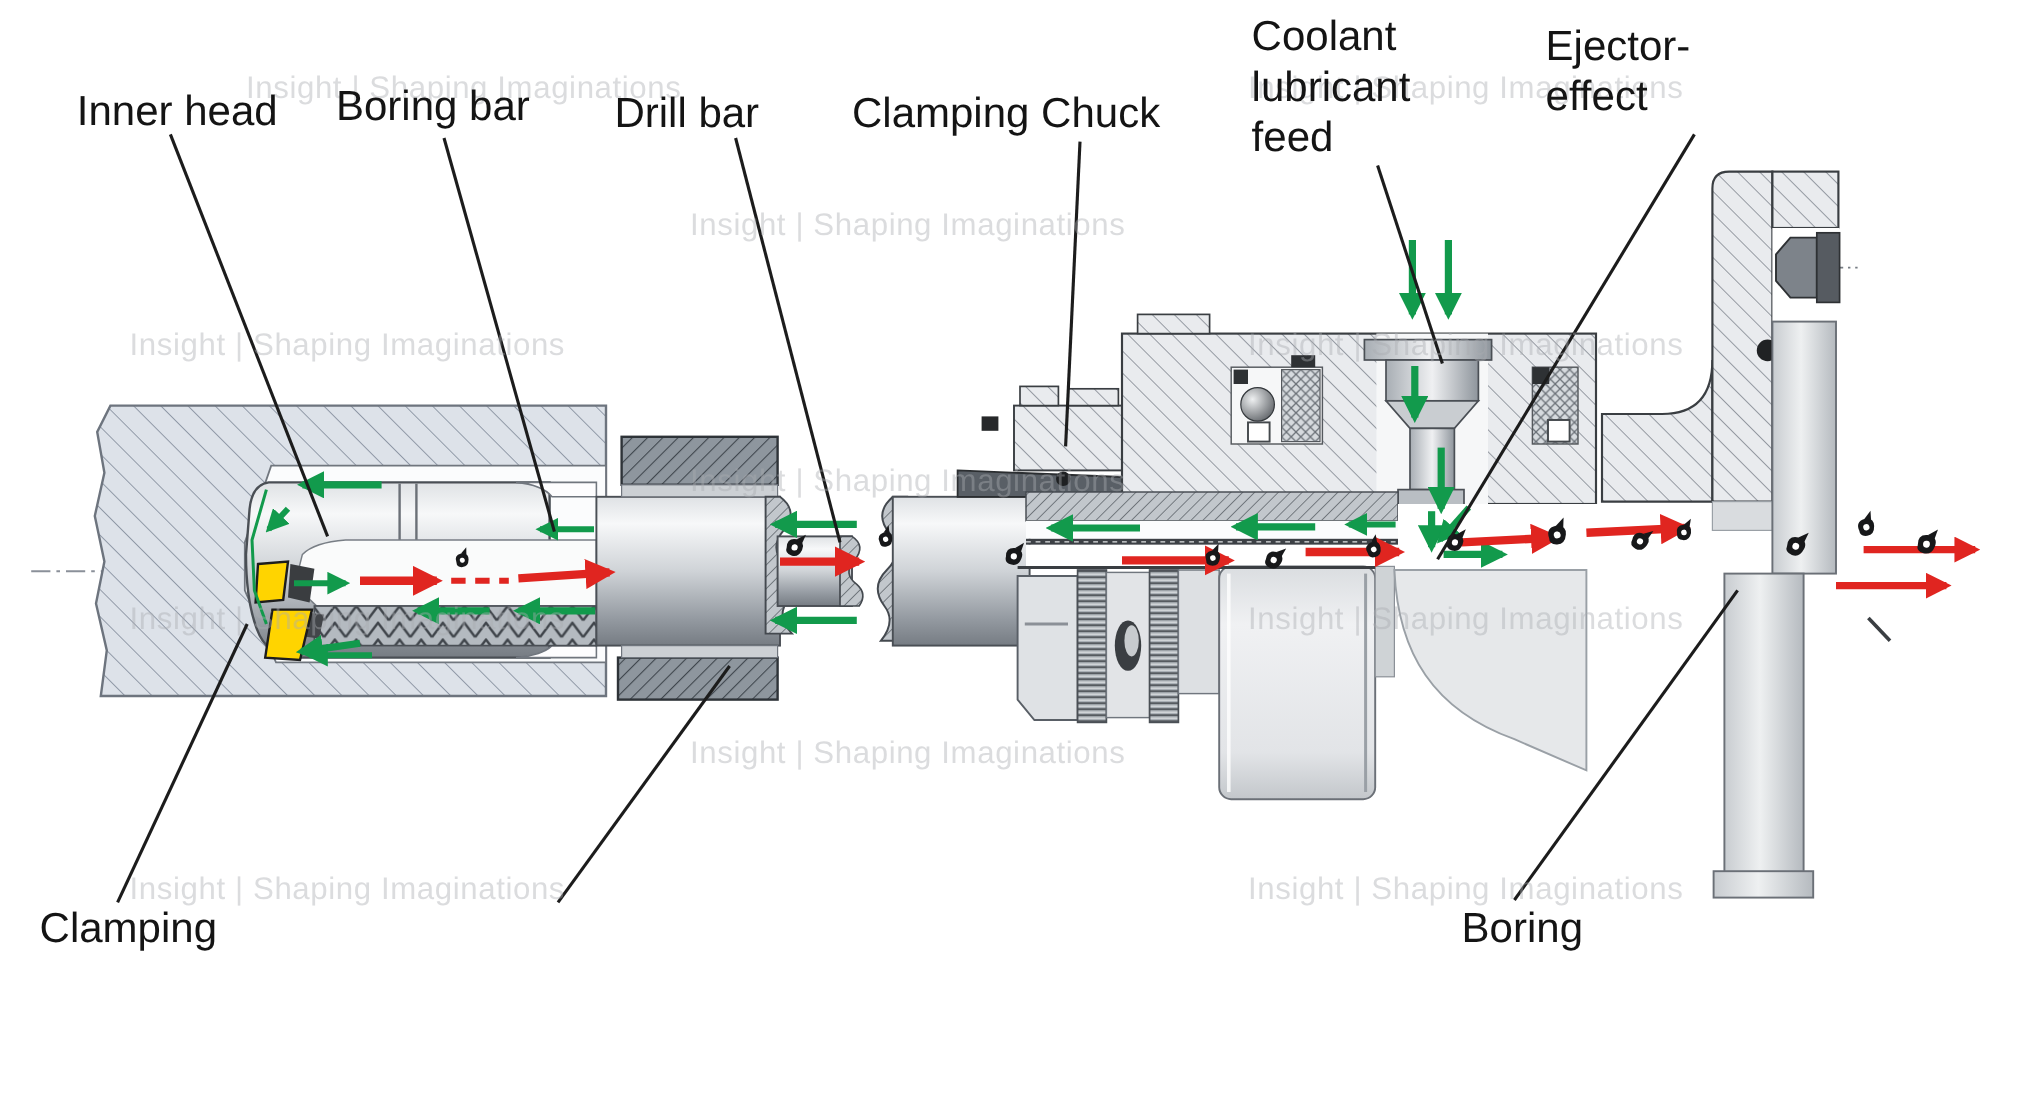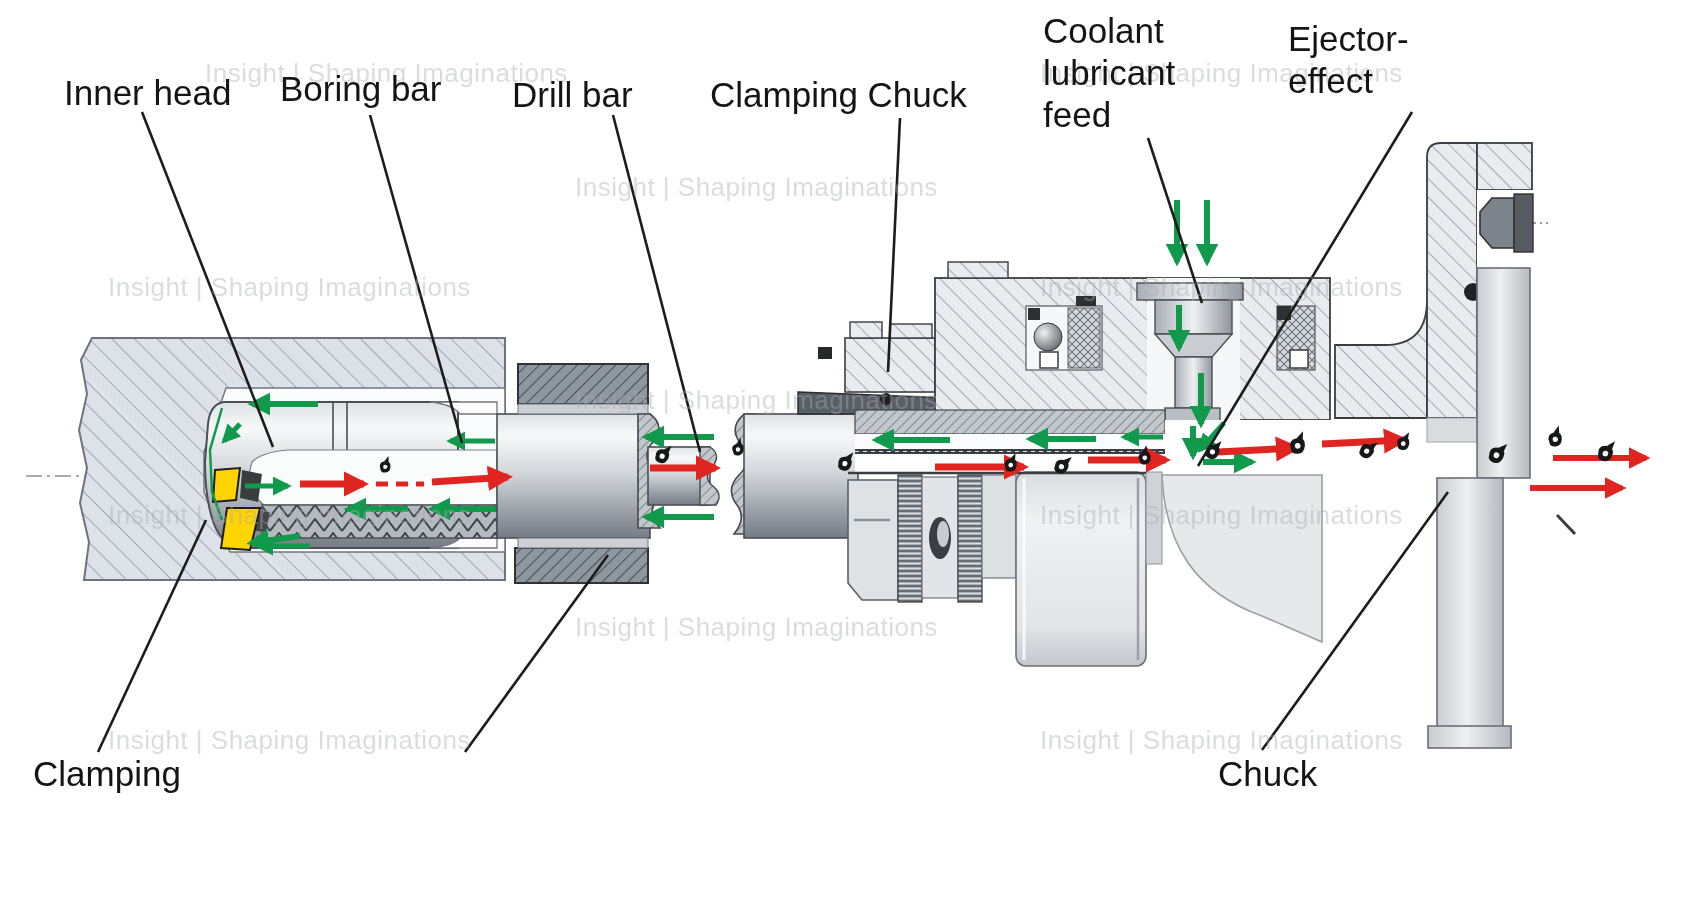--- a/index.html
+++ b/index.html
@@ -295,16 +295,16 @@
     <div class="lbl" style="left:64px;top:72px">Inner head</div>
     <div class="lbl" style="left:280px;top:68px">Boring bar</div>
     <div class="lbl" style="left:512px;top:74px">Drill bar</div>
     <div class="lbl" style="left:1043px;top:10px">Coolant
 lubricant
 feed</div>
     <div class="lbl" style="left:710px;top:74px">Clamping Chuck</div>
     <div class="lbl" style="left:1288px;top:18px">Ejector-
 effect</div>
     <div class="lbl" style="left:33px;top:753px">Clamping</div>
-    <div class="lbl" style="left:1218px;top:753px">Chuck</div>
+    <div class="lbl" style="left:1218px;top:753px">Boring</div>
   </div>
 
 </div>
 
 </body></html>

